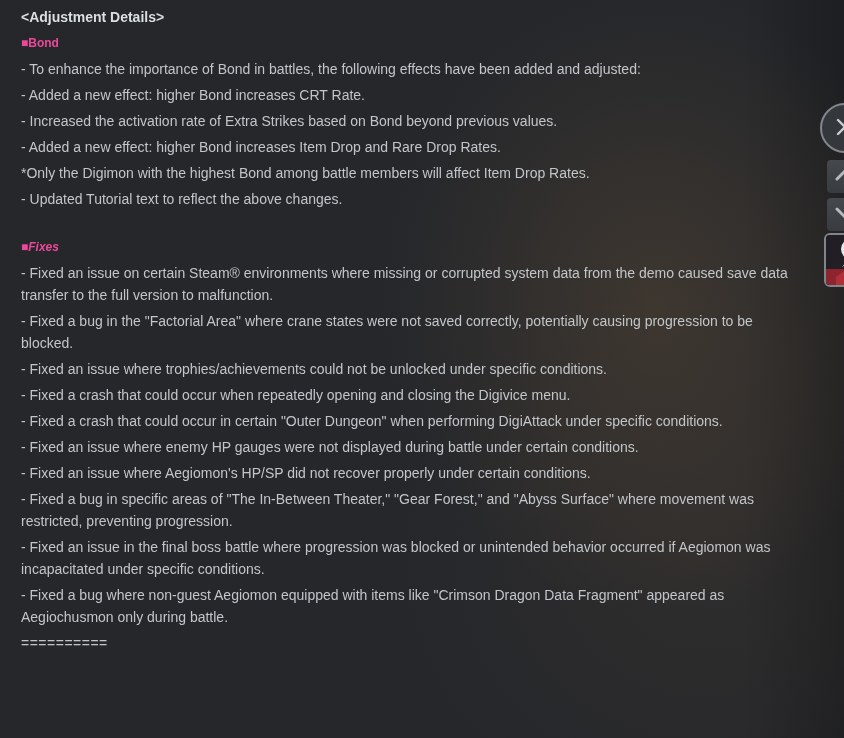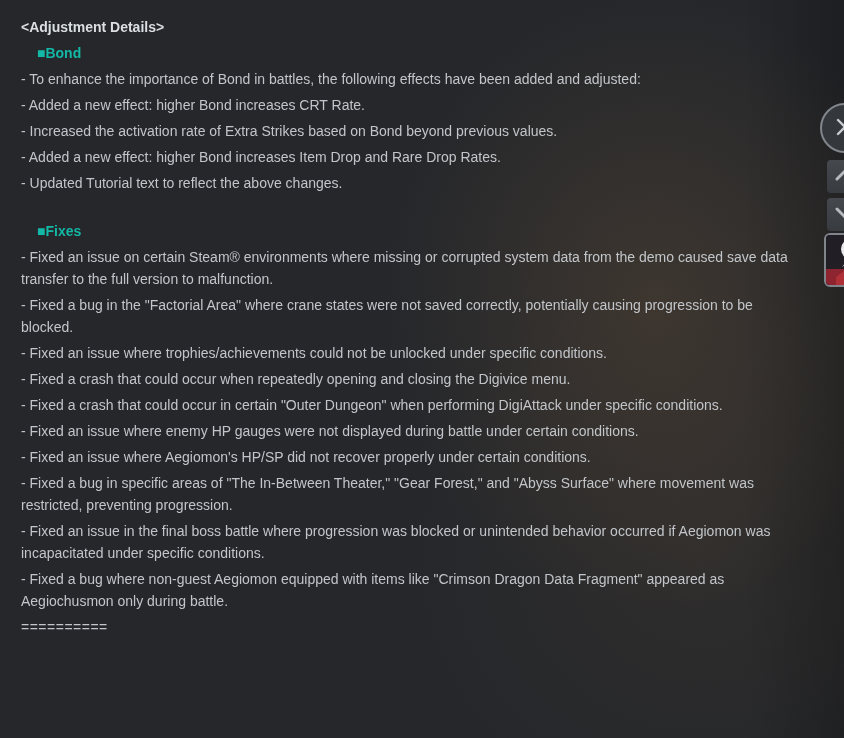--- a/index.html
+++ b/index.html
@@ -14,44 +14,44 @@
     position: relative;
     background:
       radial-gradient(380px 430px at 655px 300px, rgba(118,90,58,0.30), rgba(118,90,58,0) 72%),
       radial-gradient(430px 390px at 705px 560px, rgba(100,78,52,0.16), rgba(100,78,52,0) 72%),
       linear-gradient(90deg, rgba(0,0,0,0) 88%, rgba(0,0,0,0.22) 100%),
       #25272b;
     color: #c2c5c9;
   }
   .content {
     position: absolute;
-    top: 16px;
+    top: 6px;
     left: 21px;
     width: 800px;
   }
   .content h1 {
     font-size: 14px;
     font-weight: bold;
     color: #dcdfe2;
     line-height: 22px;
     margin: 0 0 4px 0;
   }
   .content h2 {
-    font-size: 14px;
+    font-size: 12px;
     font-weight: bold;
-    color: #14b8a6;
+    color: #ec4899;
     line-height: 22px;
-    margin: 0 0 4px 16px;
+    margin: 0 0 4px 0;
   }
   .content p {
     font-size: 14px;
     line-height: 22px;
     margin: 0 16px 4px 0;
   }
-  .section-gap { margin-top: 26px !important; }
+  .section-gap { margin-top: 26px !important; font-style: italic; }
   .divider { letter-spacing: 0.5px; }
 
   
   .close-btn {
     position: absolute;
     left: 820px;
     top: 103px;
     width: 50px;
     height: 50px;
     border-radius: 50%;
@@ -100,20 +100,21 @@
 <body>
 
 <main class="content">
   <h1>&lt;Adjustment Details&gt;</h1>
 
   <h2>■Bond</h2>
   <p>- To enhance the importance of Bond in battles, the following effects have been added and adjusted:</p>
   <p>- Added a new effect: higher Bond increases CRT Rate.</p>
   <p>- Increased the activation rate of Extra Strikes based on Bond beyond previous values.</p>
   <p>- Added a new effect: higher Bond increases Item Drop and Rare Drop Rates.</p>
+  <p>*Only the Digimon with the highest Bond among battle members will affect Item Drop Rates.</p>
   <p>- Updated Tutorial text to reflect the above changes.</p>
 
   <h2 class="section-gap">■Fixes</h2>
   <p>- Fixed an issue on certain Steam® environments where missing or corrupted system data from the demo caused save data transfer to the full version to malfunction.</p>
   <p>- Fixed a bug in the "Factorial Area" where crane states were not saved correctly, potentially causing progression to be blocked.</p>
   <p>- Fixed an issue where trophies/achievements could not be unlocked under specific conditions.</p>
   <p>- Fixed a crash that could occur when repeatedly opening and closing the Digivice menu.</p>
   <p>- Fixed a crash that could occur in certain "Outer Dungeon" when performing DigiAttack under specific conditions.</p>
   <p>- Fixed an issue where enemy HP gauges were not displayed during battle under certain conditions.</p>
   <p>- Fixed an issue where Aegiomon's HP/SP did not recover properly under certain conditions.</p>

